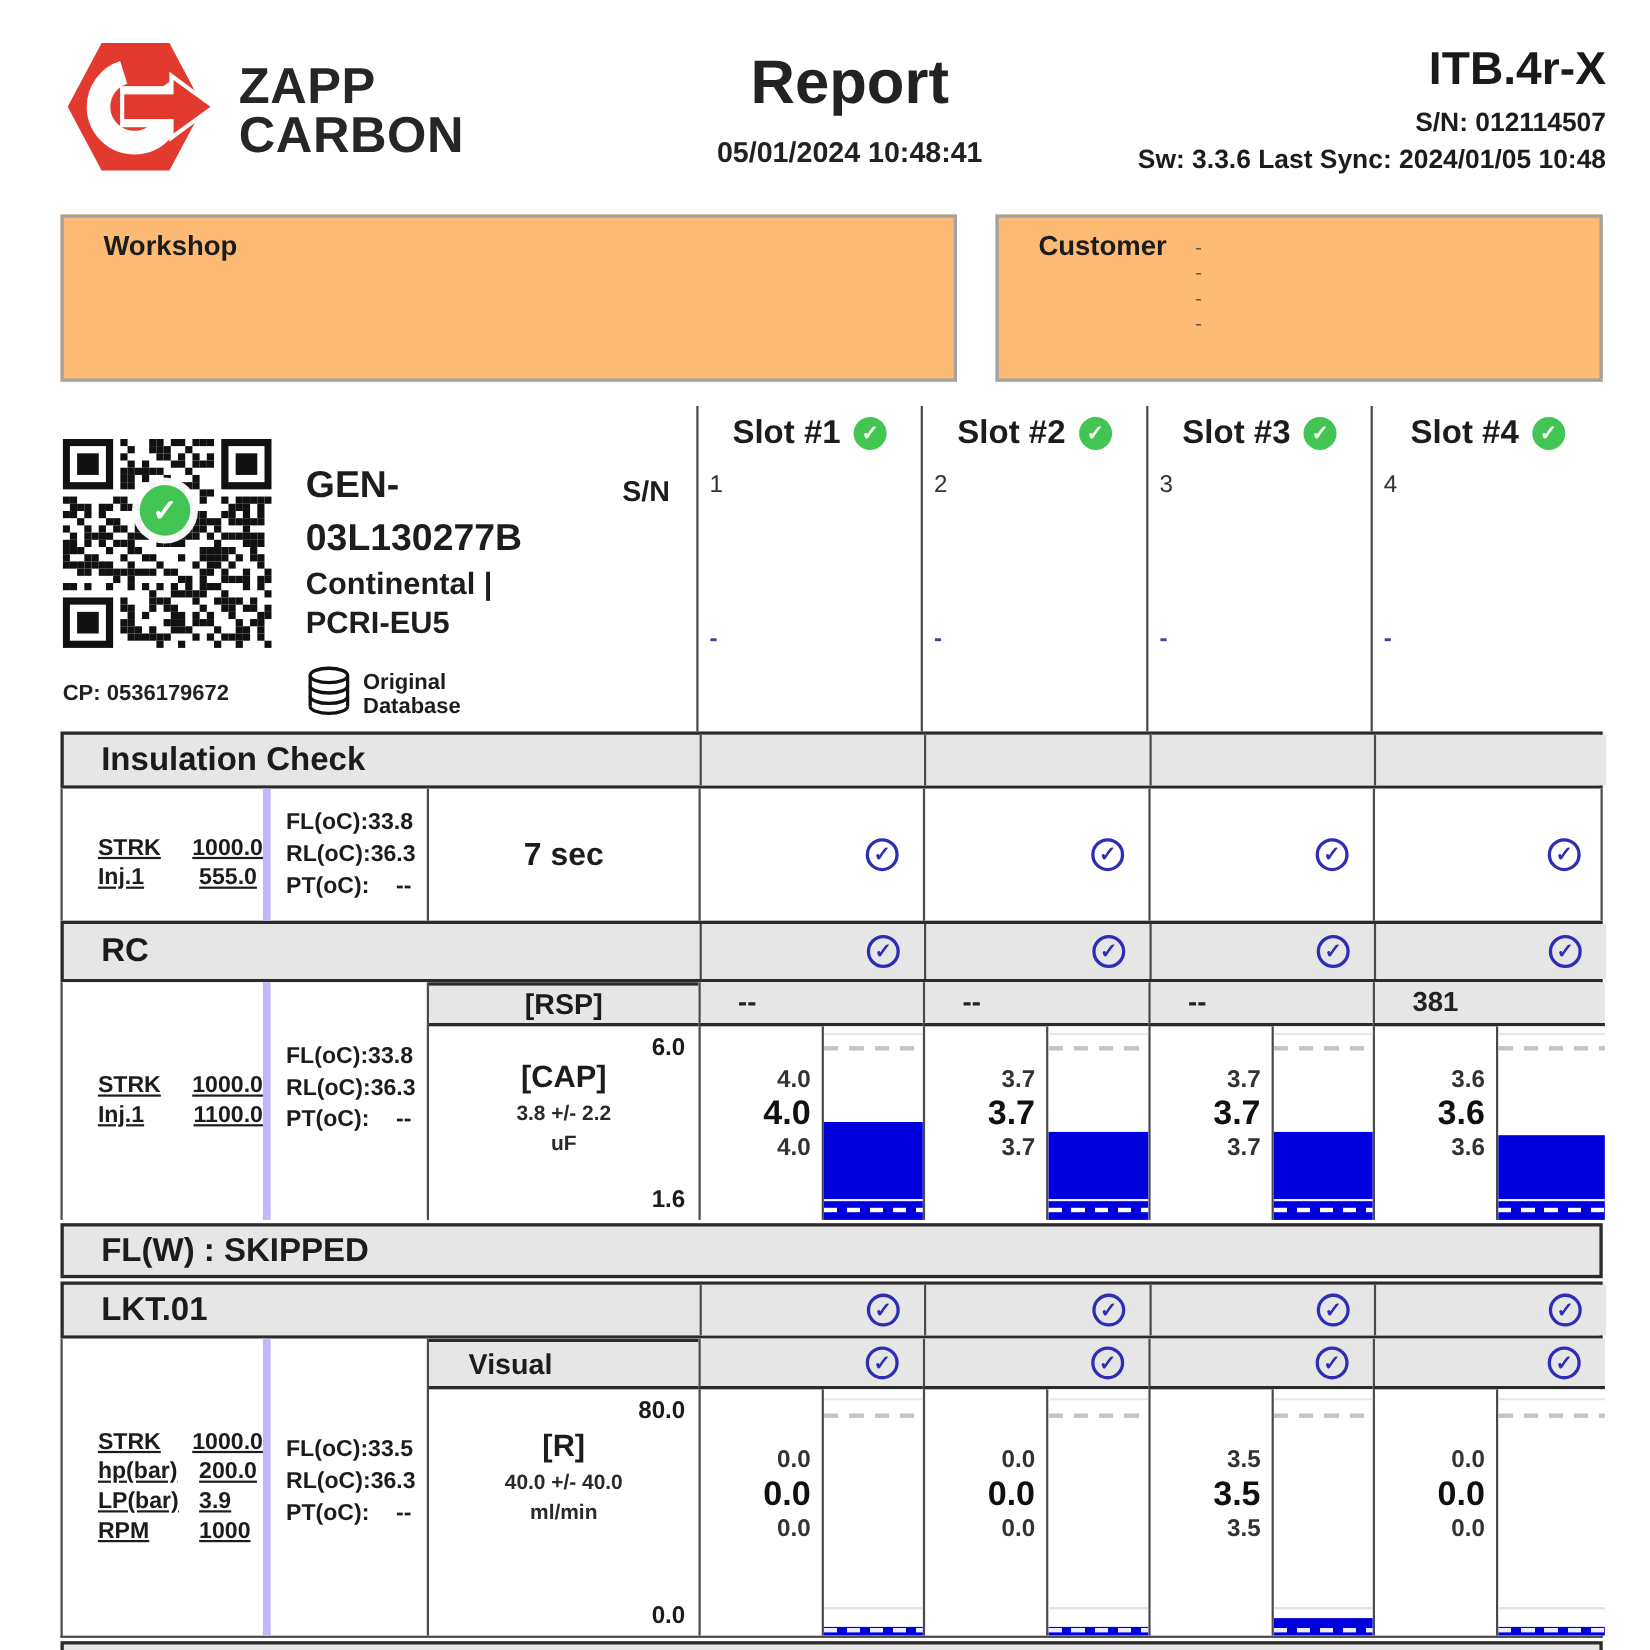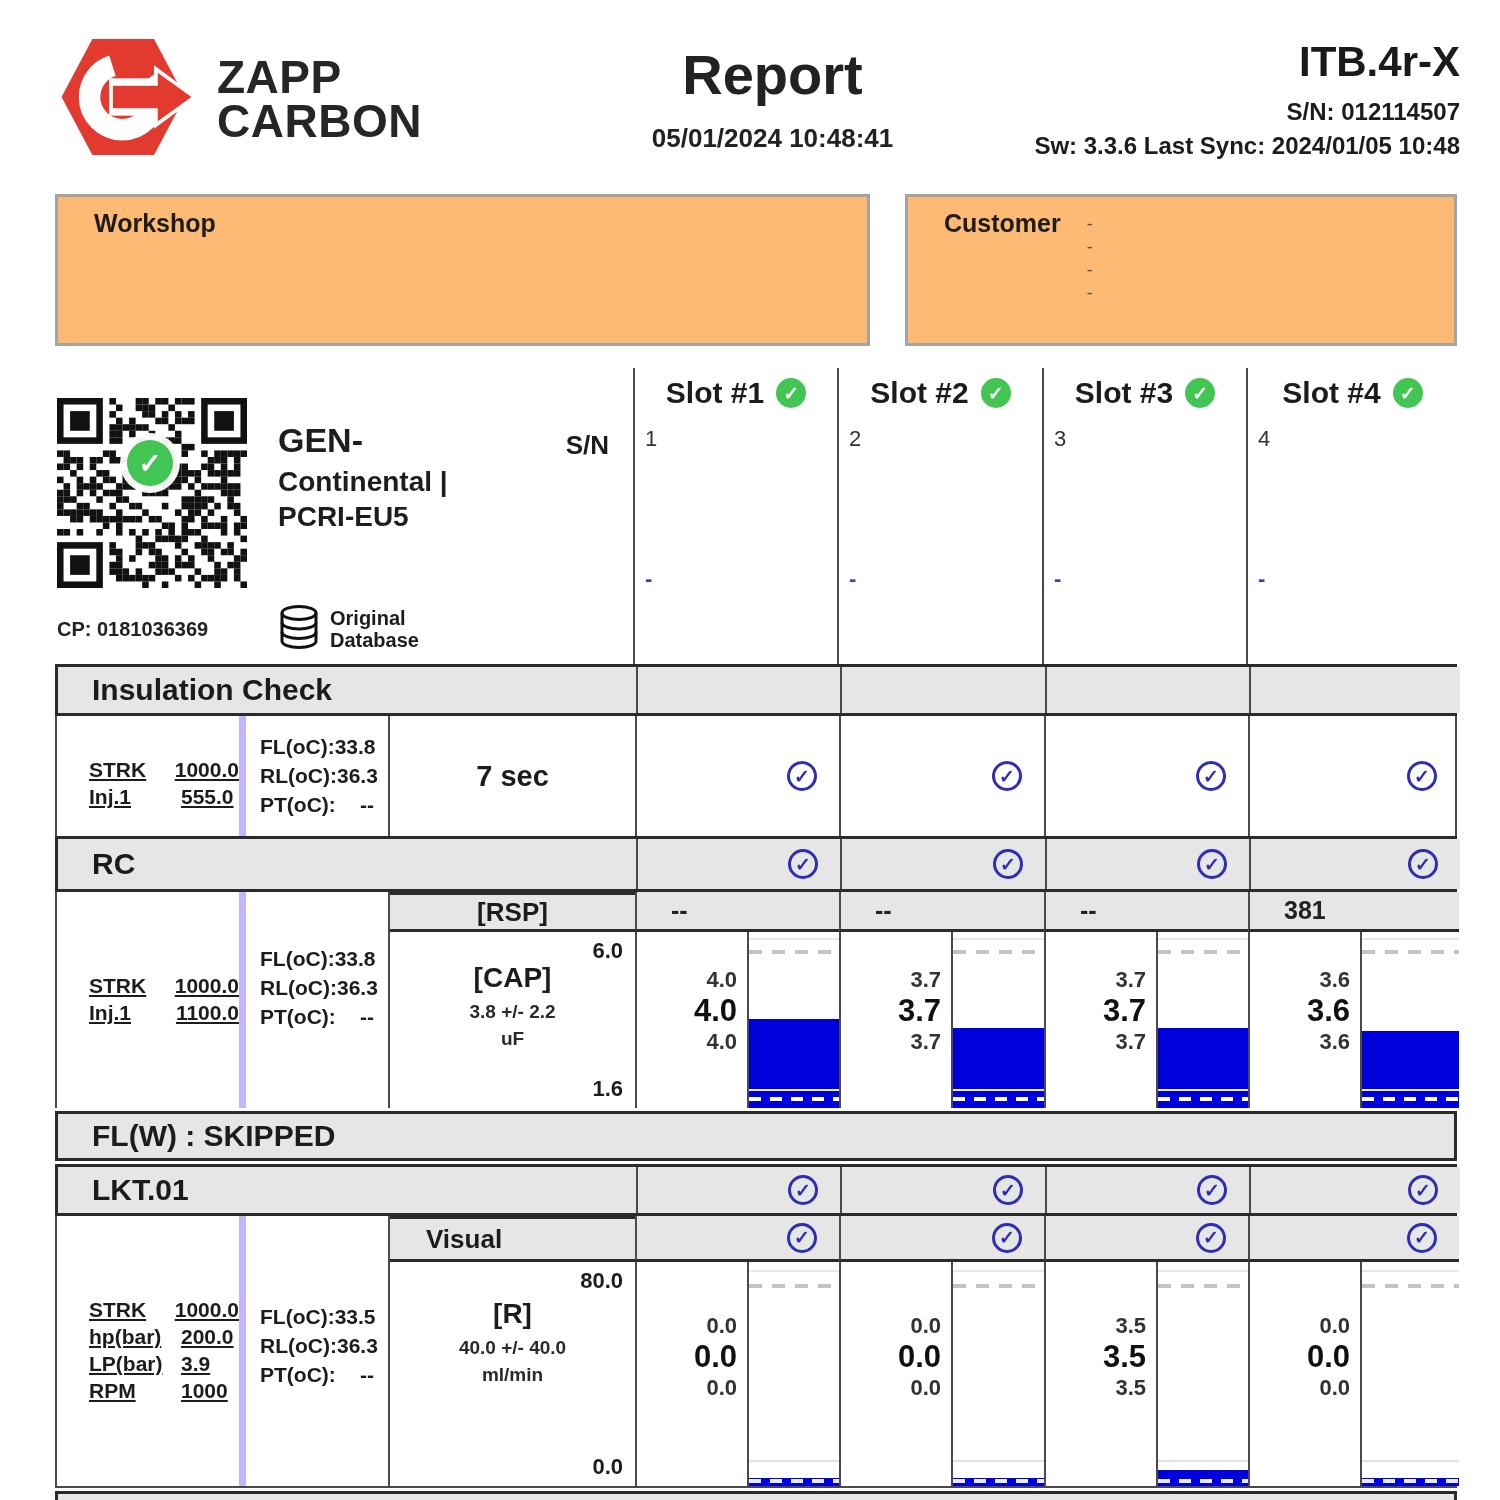--- a/index.html
+++ b/index.html
@@ -491,23 +491,24 @@
               <rect x="6.551724137931035" y="6.551724137931035" width="32.758620689655174" height="32.758620689655174" fill="#fff"></rect>
               <rect x="13.10344827586207" y="13.10344827586207" width="19.655172413793103" height="19.655172413793103" fill="#111"></rect>
               <rect x="144.13793103448276" y="0" width="45.862068965517246" height="45.862068965517246" fill="#111"></rect>
               <rect x="150.6896551724138" y="6.551724137931035" width="32.758620689655174" height="32.758620689655174" fill="#fff"></rect>
               <rect x="157.24137931034483" y="13.10344827586207" width="19.655172413793103" height="19.655172413793103" fill="#111"></rect>
               <rect x="0" y="144.13793103448276" width="45.862068965517246" height="45.862068965517246" fill="#111"></rect>
               <rect x="6.551724137931035" y="150.6896551724138" width="32.758620689655174" height="32.758620689655174" fill="#fff"></rect>
               <rect x="13.10344827586207" y="157.24137931034483" width="19.655172413793103" height="19.655172413793103" fill="#111"></rect>
             </svg></div>
         <div class="qr-ck"><span class="gck big"></span></div>
-        <div class="cp">CP: 0181036369</div>
+        <div class="cp">CP: 0536179672</div>
         <div class="genblk">
           <div class="gen-l">GEN-</div>
+          <div class="gen-l">03L130277B</div>
           <div class="part-l">Continental |</div>
           <div class="part-l">PCRI-EU5</div>
         </div>
         <div class="snlab">S/N</div>
         <div class="dbblk">
           <span>
             <svg width="42" height="46" viewBox="0 0 42 46" fill="none" stroke="#111" stroke-width="3">
               <ellipse cx="21" cy="9" rx="17" ry="6.5"></ellipse>
               <path d="M4 9 V37"></path>
                 <path d="M38 9 V37"></path>

